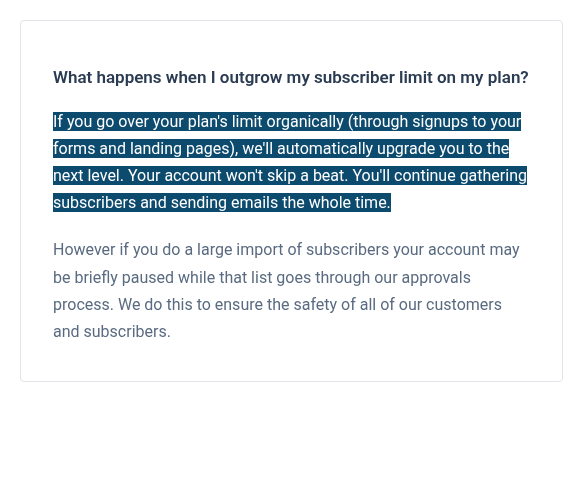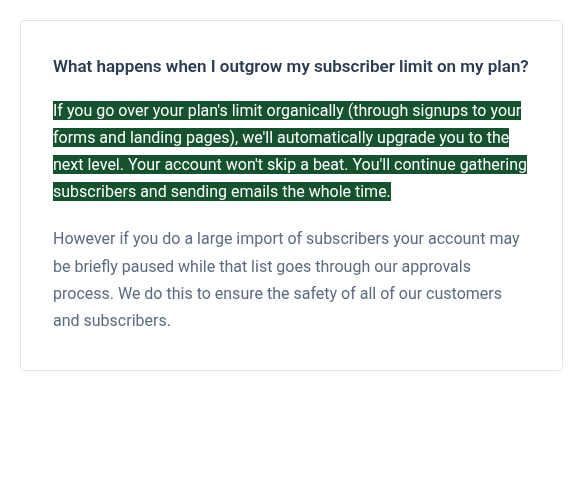--- a/index.html
+++ b/index.html
@@ -9,41 +9,41 @@
     }
     body {
       font-family: -apple-system, BlinkMacSystemFont, "Segoe UI", Roboto, "Helvetica Neue", Arial, sans-serif;
       background: #ffffff;
       padding: 20px;
       width: 583px;
     }
     .card {
       border: 1px solid #e1e5ea;
       border-radius: 4px;
-      padding: 33px 32px 36px 32px;
+      padding: 44px 32px 36px 32px;
       background: #ffffff;
     }
     .card-title {
       font-size: 17px;
       font-weight: 600;
       color: #2a3b52;
       line-height: 1.45;
       margin-bottom: 18px;
     }
     .card-body p {
       font-size: 16px;
       color: #5a6b81;
       line-height: 1.7;
       margin-bottom: 20px;
     }
     .card-body p:last-child {
       margin-bottom: 0;
     }
     .highlighted {
-      background: #14532d;
+      background: #0c4a6e;
       color: #ffffff;
     }
   </style>
 </head>
 <body>
 
 <div class="card">
   <h3 class="card-title">What happens when I outgrow my subscriber limit on my plan?</h3>
   <div class="card-body">
     <p><span class="highlighted">If you go over your plan's limit organically (through signups to your forms and landing pages), we'll automatically upgrade you to the next level. Your account won't skip a beat. You'll continue gathering subscribers and sending emails the whole time.</span></p>

